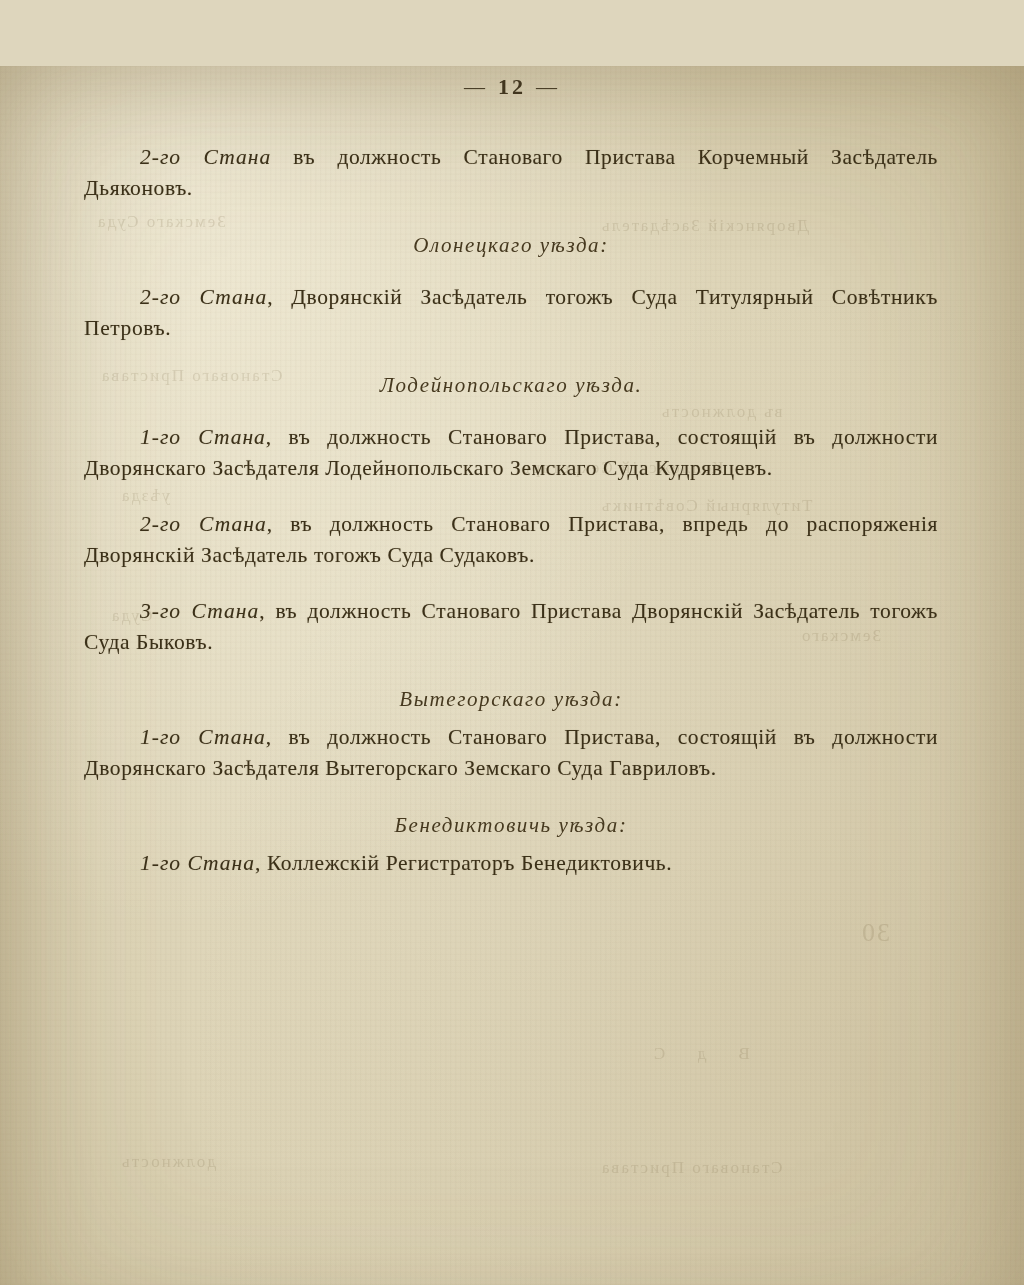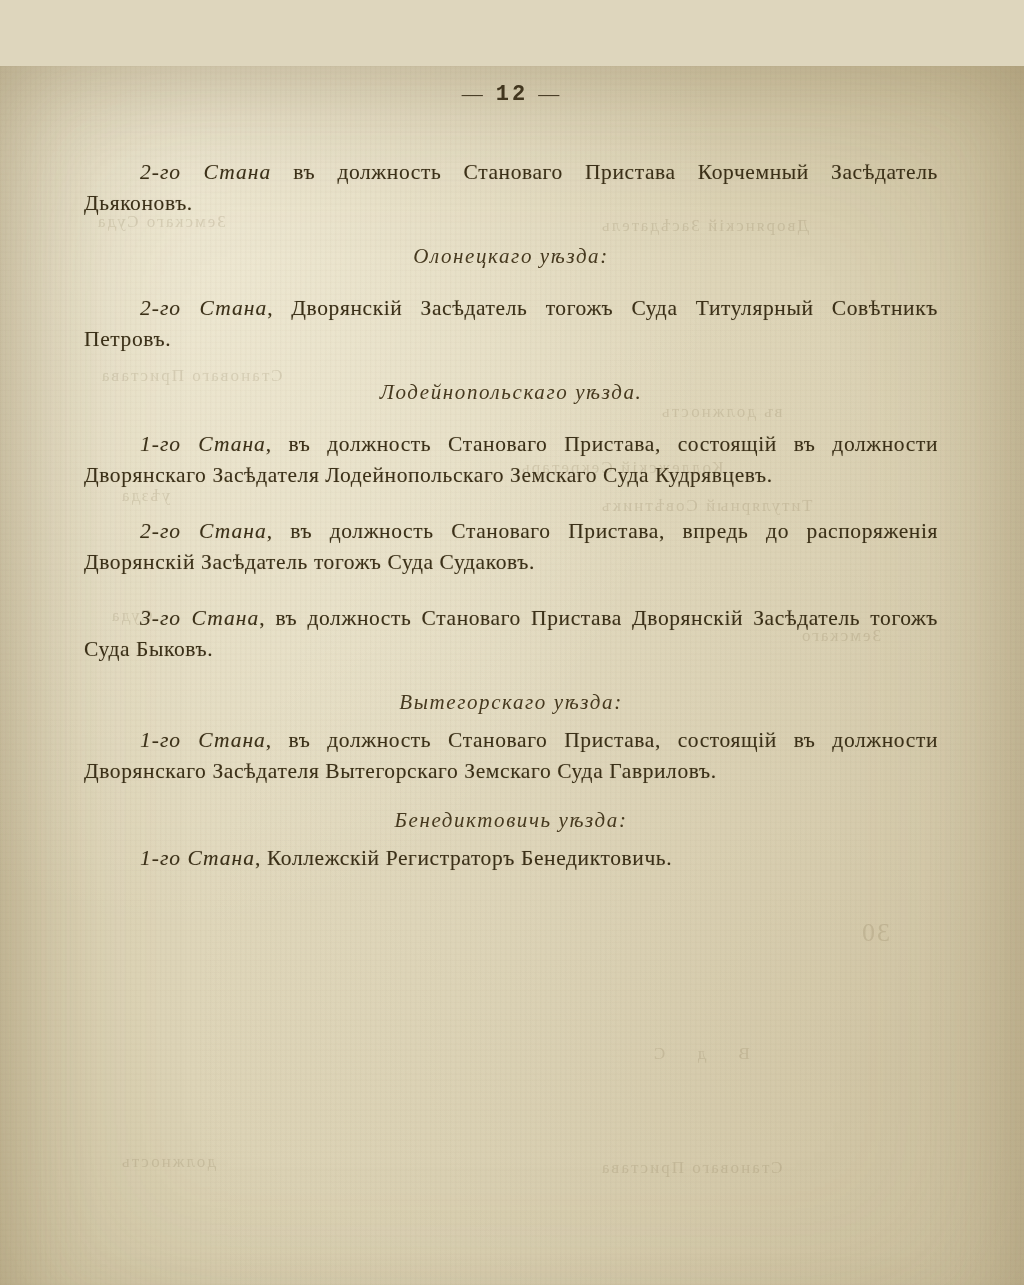--- a/index.html
+++ b/index.html
@@ -73,25 +73,24 @@
     letter-spacing: 3px;
     font-family: "Liberation Serif", serif;
   }
   .folio .dash-l, .folio .dash-r {
     display: inline-block;
     vertical-align: middle;
     color: #42361f;
   }
   .folio .num {
     display: inline-block;
-    padding: 16px 10px;
+    padding: 8px 10px;
     font-size: 22px;
     font-weight: 700;
     vertical-align: middle;
-    font-family: Liberation Mono, monospace;
   }
 
   
   .body {
     margin: 34px 86px 0 84px;
     color: #3b3018;
   }
   p.para {
     margin: 0 0 26px 0;
     font-size: 21.5px;
@@ -100,21 +99,21 @@
     text-align: justify;
     text-indent: 56px;
     color: #3b3018;
     font-family: Liberation Serif, serif;
     text-shadow: 0 0 1px rgba(70,56,28,0.25);
   }
   p.para.tight {
     margin-bottom: 22px;
   }
   p.heading {
-    margin: 18px 0 24px 0;
+    margin: 30px 0 24px 0;
     text-align: center;
     text-indent: 0;
     font-style: italic;
     font-size: 21px;
     letter-spacing: 1.6px;
     color: #46391f;
   }
   p.heading.close {
     margin-bottom: 10px;
     text-align: center;

